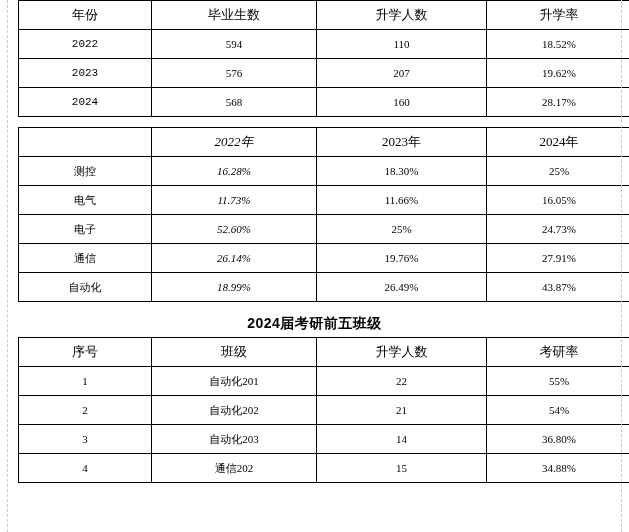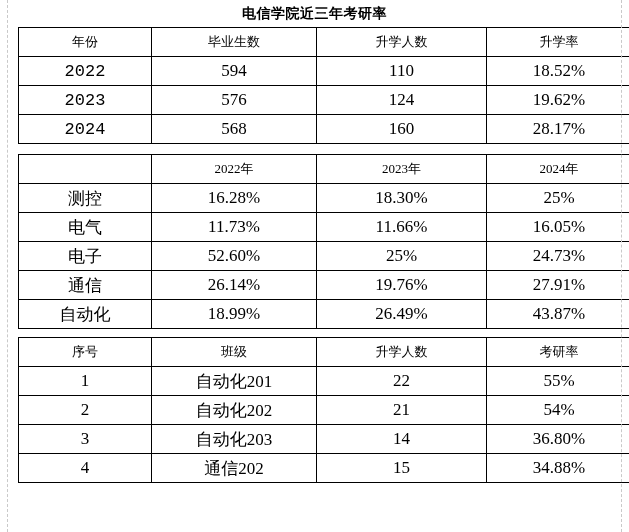--- a/index.html
+++ b/index.html
@@ -45,73 +45,72 @@
   }
   table.data-table {
     border-collapse: collapse;
     width: 593px;
     table-layout: fixed;
     margin: 0 auto;
   }
   table.data-table td {
     border: 1px solid #000000;
     text-align: center;
-    font-size: 17px;
+    font-size: 11px;
     height: 26px;
     padding: 1px 2px;
     color: #000;
     font-family: "Liberation Serif", "DejaVu Serif", serif;
   }
   table.data-table tr.header-row td {
     font-size: 13px;
   }
   .spacer-8 { height: 8px; }
   .spacer-10 { height: 10px; }
   .t1 .c0 { width: 128px; font-family: Liberation Mono, monospace; }
   .t1 .c1 { width: 160px; }
   .t1 .c2 { width: 165px; }
   .t1 .c3 { width: 140px; }
 
   .t2 .c0 { width: 128px; }
-  .t2 .c1 { width: 160px; }
+  .t2 .c1 { width: 160px; font-style: italic; }
   .t2 .c2 { width: 165px; margin-left: 43px; }
   .t2 .c3 { width: 140px; }
 
   .t3 .c0 { width: 128px; }
   .t3 .c1 { width: 160px; }
   .t3 .c2 { width: 165px; }
   .t3 .c3 { width: 140px; }
 </style>
 </head>
 <body>
 
 <div class="page">
   <div class="dashed-edge left"></div>
   <div class="dashed-edge right"></div>
 
   <div class="block">
-    <div class="block-title">电信学院近三年考研率</div>
     <table class="data-table t1">
       <tbody>
           <tr class="header-row">
         <td class="c0">年份</td>
         <td class="c1">毕业生数</td>
         <td class="c2">升学人数</td>
         <td class="c3">升学率</td>
       </tr>
       <tr>
         <td class="c0">2022</td>
         <td class="c1">594</td>
         <td class="c2">110</td>
         <td class="c3">18.52%</td>
       </tr>
       <tr>
         <td class="c0">2023</td>
         <td class="c1">576</td>
-        <td class="c2">124</td>
+        <td class="c2">207</td>
         <td class="c3">19.62%</td>
       </tr>
       <tr>
         <td class="c0">2024</td>
         <td class="c1">568</td>
         <td class="c2">160</td>
         <td class="c3">28.17%</td>
       </tr>
     </tbody>
       </table>
@@ -158,20 +157,21 @@
         <td class="c2">26.49%</td>
         <td class="c3">43.87%</td>
       </tr>
     </tbody>
       </table>
   </div>
 
   <div class="spacer-8"></div>
 
   <div class="block">
+    <div class="block-title">2024届考研前五班级</div>
     <table class="data-table t3">
       <tbody>
           <tr class="header-row">
         <td class="c0">序号</td>
         <td class="c1">班级</td>
         <td class="c2">升学人数</td>
         <td class="c3">考研率</td>
       </tr>
       <tr>
         <td class="c0">1</td>

